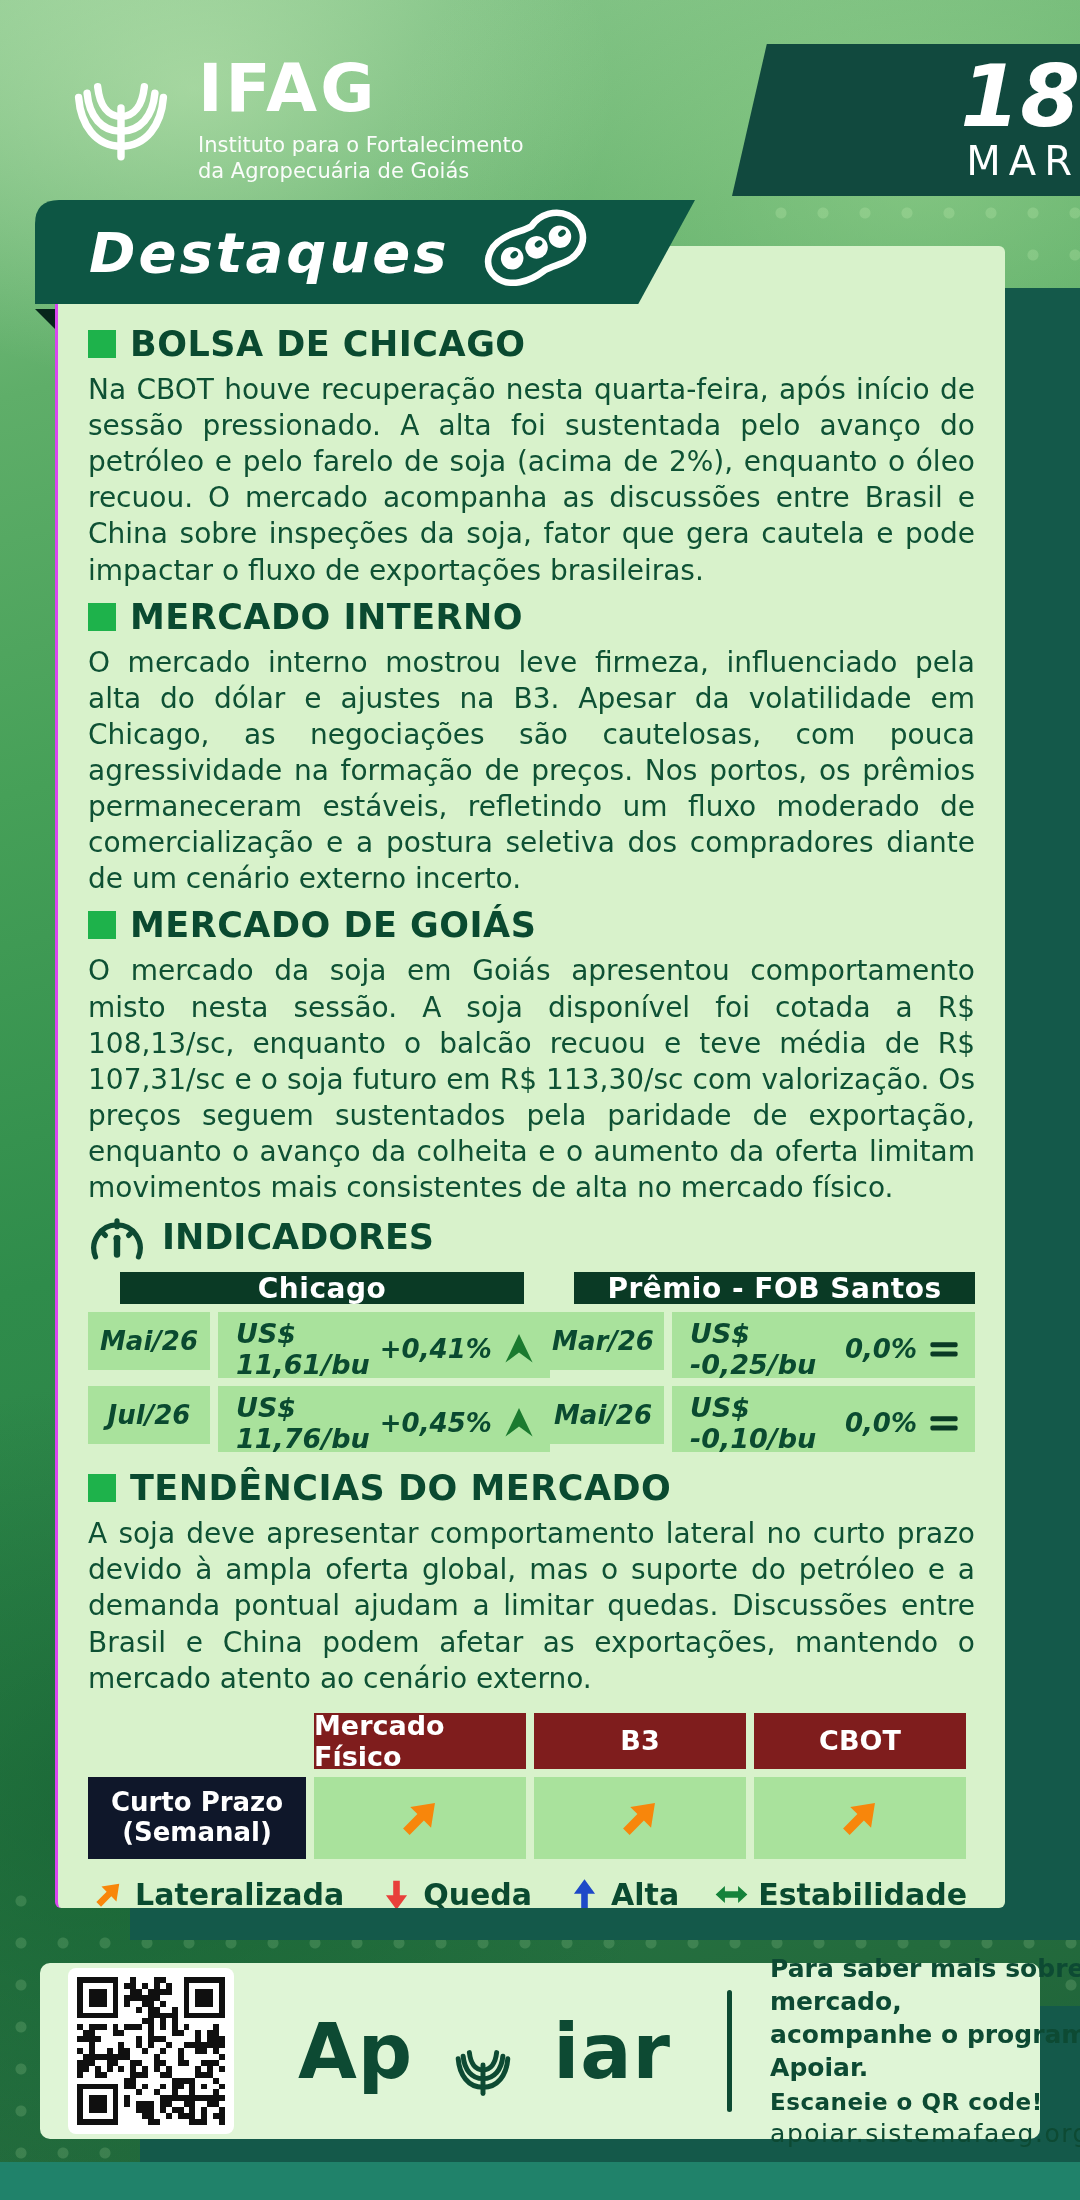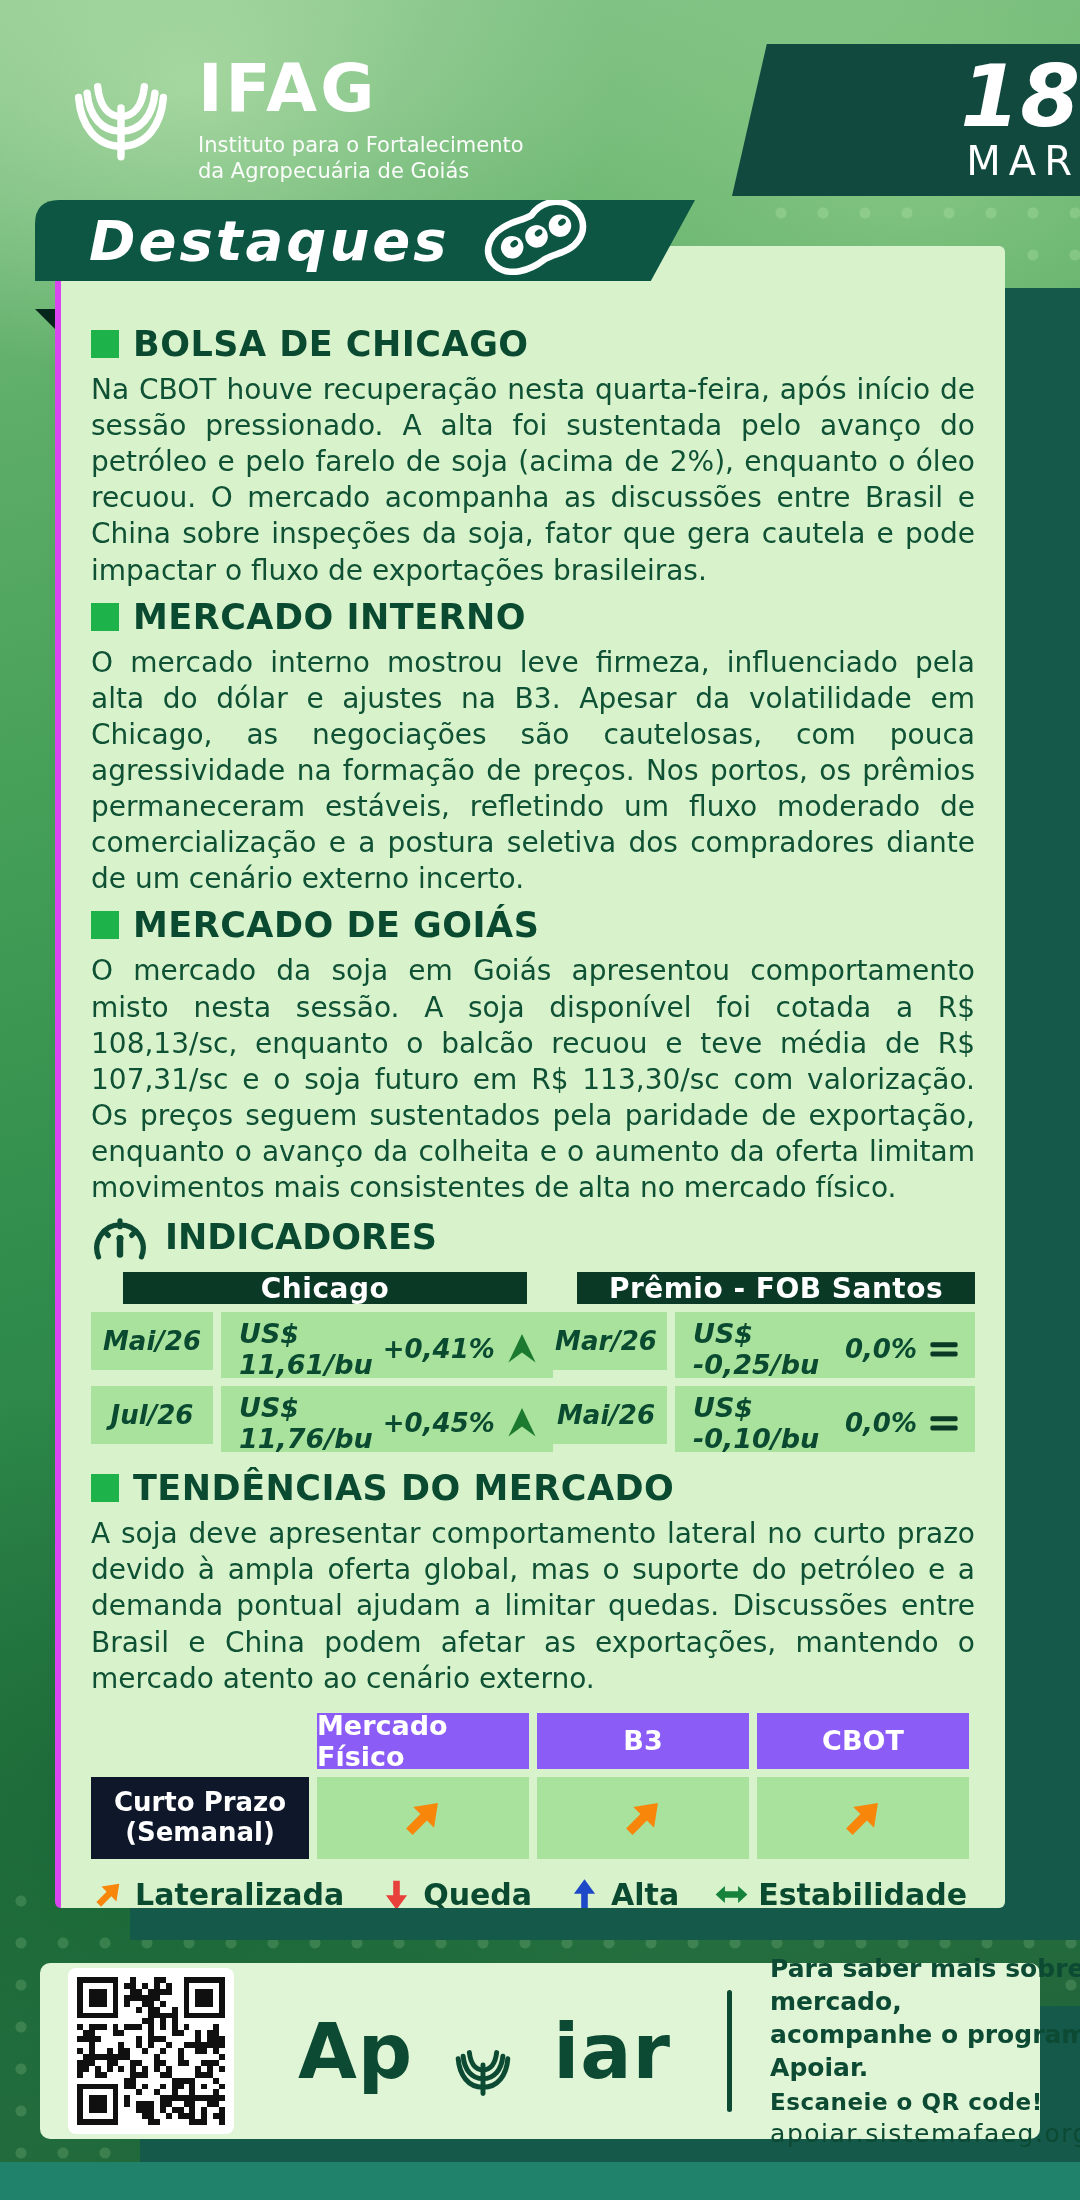--- a/index.html
+++ b/index.html
@@ -23,31 +23,31 @@
   .logo .mark svg{width:100%;height:100%;}
   .brand{font-size:66px;font-weight:bold;letter-spacing:3px;line-height:1;margin-top:6px;}
   .brand-sub{font-size:21px;line-height:1.25;margin-top:10px;opacity:.96;}
   .badge{position:absolute;right:0;top:44px;width:348px;height:152px;background:#11493E;
     clip-path:polygon(10% 0,100% 0,100% 100%,0 100%);
     display:flex;flex-direction:column;align-items:flex-end;justify-content:center;
     padding-left:58px;box-sizing:border-box;color:#fff;}
   .badge .day{font-size:86px;font-weight:bold;font-style:italic;line-height:.95;}
   .badge .month{font-size:40px;letter-spacing:8px;margin-top:0px;font-weight:500;}
   
-  .banner{position:absolute;left:35px;top:200px;width:660px;height:81px;background:#0D5644;
+  .banner{position:absolute;left:35px;top:200px;width:660px;height:104px;background:#0D5644;
     clip-path:path('M24 0 H660 L600 110 H0 V24 Q0 0 24 0 Z');
     display:flex;align-items:center;gap:26px;padding-left:54px;box-sizing:border-box;color:#fff;z-index:3;}
   .banner .title{font-size:56px;font-weight:bold;font-style:italic;letter-spacing:3px;}
   .banner .pod{width:122px;height:88px;}
   .fold{position:absolute;left:35px;top:309px;width:0;height:0;z-index:2;
     border-top:22px solid #07261B;border-left:22px solid transparent;}
   
   .card-shadow{position:absolute;left:130px;top:288px;width:950px;height:1652px;background:#14594A;}
   .card{position:absolute;left:55px;top:246px;width:950px;height:1662px;background:#D8F2CB;
-    border-left:6px solid #d946ef;border-radius:6px;box-sizing:border-box;
+    border-left:3px solid #d946ef;border-radius:6px;box-sizing:border-box;
     padding:72px 30px 0 30px;overflow:hidden;z-index:2;}
   .sec-title{display:flex;align-items:center;gap:14px;margin:6px 0 8px 0;
     font-size:35px;font-weight:bold;color:#0A4A30;letter-spacing:.5px;}
   .bullet{width:28px;height:28px;background:#1EB24B;flex:0 0 auto;}
   .sec-body{font-size:28px;line-height:1.29;color:#0E5134;text-align:justify;margin:0 0 8px 0;}
   
   .ind-head{display:flex;align-items:center;gap:16px;margin:8px 0 12px 0;
     font-size:35px;font-weight:bold;color:#0A4A30;}
   .gauge{width:58px;height:46px;color:#0D4A33;}
   .ind-tables{display:flex;gap:18px;}
@@ -56,21 +56,21 @@
     display:flex;align-items:center;justify-content:center;letter-spacing:.5px;margin-left:32px;}
   .ind-row{display:grid;grid-template-columns:122px 1fr;gap:8px;margin-top:8px;}
   .ind-cell{background:#A9E29C;height:58px;display:flex;align-items:center;}
   .contract{justify-content:center;font-style:italic;font-weight:bold;font-size:26px;color:#0A4A30;}
   .val{padding:8px 14px 0 18px;gap:10px;}
   .price{font-style:italic;font-weight:bold;font-size:27px;color:#0A4A30;flex:1;}
   .chg{font-style:italic;font-weight:bold;font-size:26px;color:#0A4A30;}
   .tbl-arrow{width:34px;height:34px;flex:0 0 auto;}
   
   .tr-table{display:grid;grid-template-columns:218px 212px 212px 212px;gap:8px;margin-top:16px;}
-  .tr-h{height:56px;background:#8b5cf6;color:#fff;font-weight:bold;font-size:27px;
+  .tr-h{height:56px;background:#7f1d1d;color:#fff;font-weight:bold;font-size:27px;
     display:flex;align-items:center;justify-content:center;}
   .tr-h.empty{background:transparent;}
   .tr-label{height:82px;background:#0f172a;color:#fff;font-weight:bold;font-size:26px;
     display:flex;flex-direction:column;align-items:center;justify-content:center;line-height:1.15;}
   .tr-cell{height:82px;background:#A9E29C;display:flex;align-items:center;justify-content:center;}
   .cell-arrow{width:46px;height:46px;}
   
   .legend{display:flex;justify-content:flex-end;align-items:center;gap:36px;margin-top:18px;padding-right:8px;}
   .lg-item{display:flex;align-items:center;gap:10px;font-size:30px;font-weight:bold;color:#0A4A30;}
   .lg-arrow{width:33px;height:33px;}

